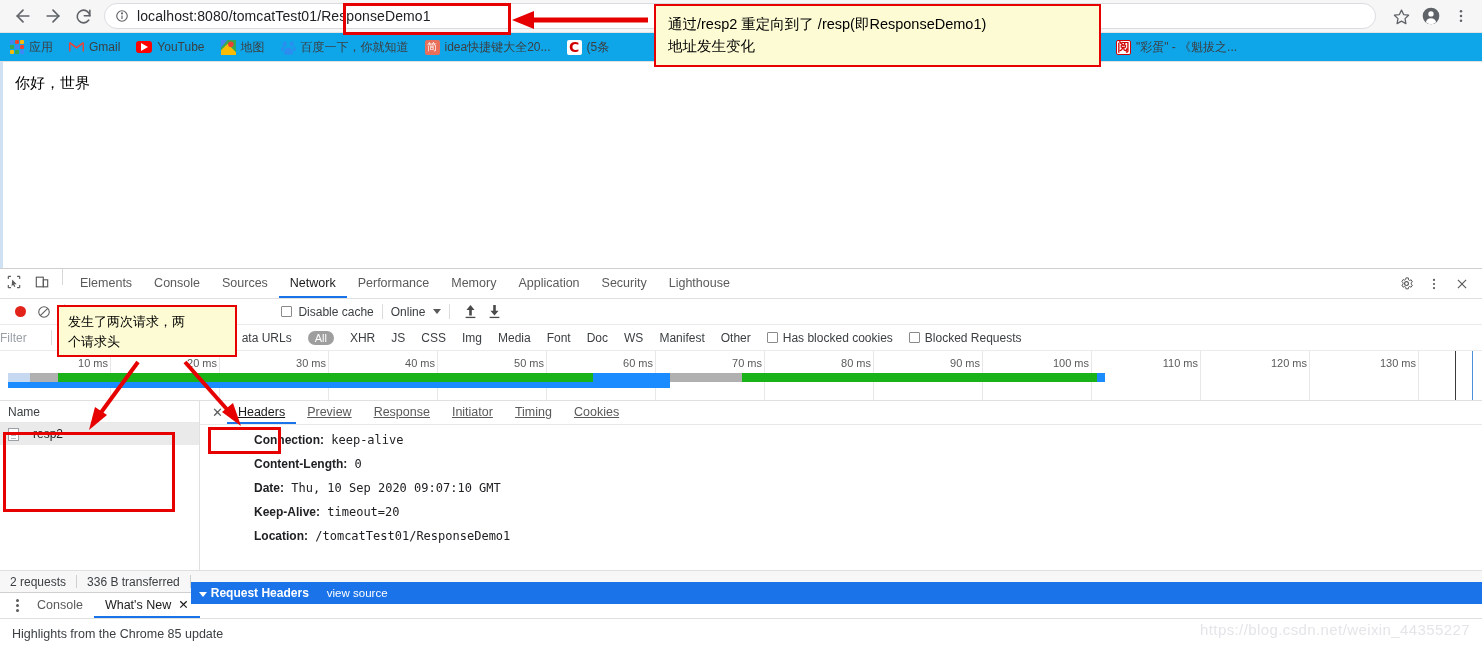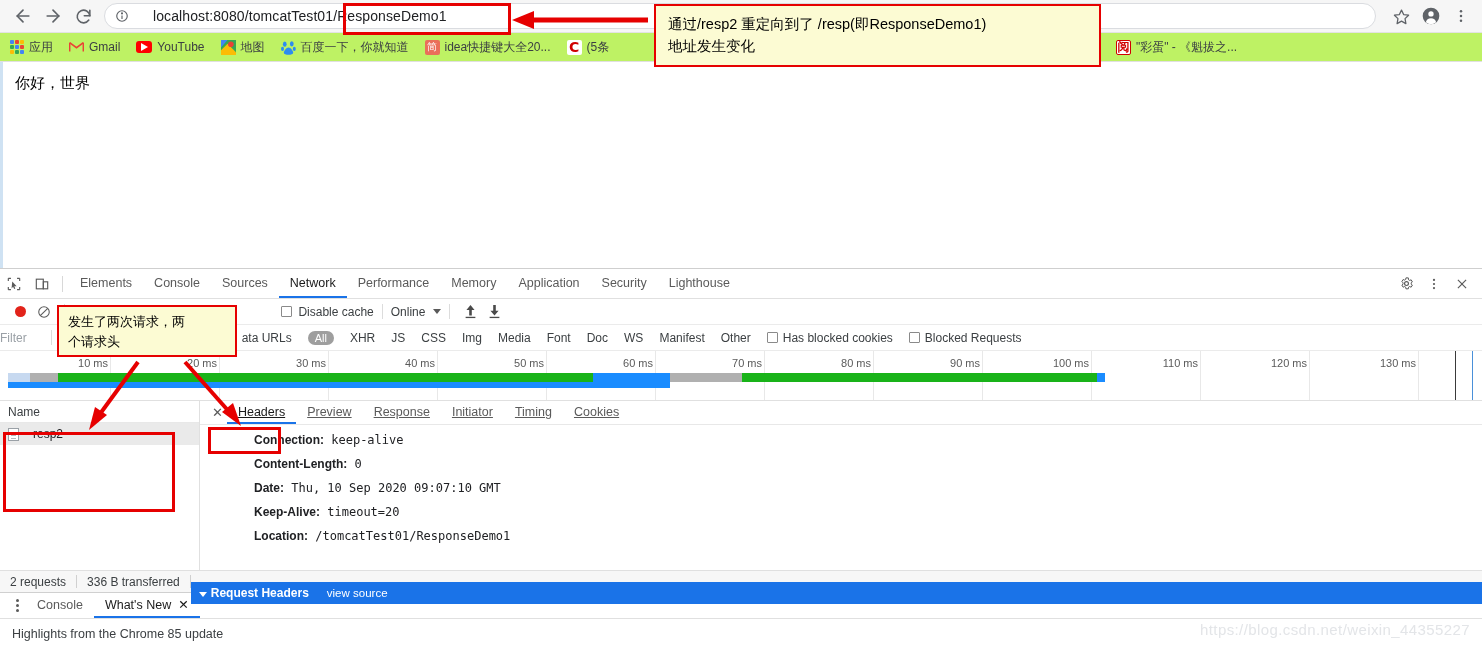--- a/index.html
+++ b/index.html
@@ -44,35 +44,34 @@
   }
   .info-circle {
     width: 14px; height: 14px; flex: none;
     margin-right: 8px; color: #5f6368;
   }
   .url-text {
     font-size: 14px;
     color: #202124;
     white-space: nowrap;
     letter-spacing: 0.1px;
-    margin-left: 16px;
   }
 
   .toolbar-right { display: flex; align-items: center; padding-right: 6px; }
   .icon-btn {
     width: 30px; height: 28px;
     display: flex; align-items: center; justify-content: center;
     color: #5f6368;
   }
 
   
   .bookmarks-bar {
     position: absolute; left: 0; top: 33px;
     width: 1482px; height: 29px;
-    background: #bef264;
+    background: #0ea5e9;
     display: flex; align-items: center;
     border-bottom: 1px solid #e0e0e0;
     padding-left: 10px;
     overflow: hidden;
   }
   .bm {
     display: flex; align-items: center;
     margin-right: 16px;
     font-size: 12px;
     color: #3c4043;
@@ -112,21 +111,21 @@
   .devtools {
     position: absolute; left: 0; top: 268px;
     width: 1482px; height: 384px;
     background: #fff;
     border-top: 1px solid #cfcfcf;
     font-size: 12px;
     color: #303030;
   }
   .dt-tabbar {
     height: 30px;
-    display: flex; align-items: center;
+    display: flex; 
     border-bottom: 1px solid #e0e0e0;
     background: #fff;
   }
   .dt-tool-ico {
     width: 28px; height: 26px;
     display: flex; align-items: center; justify-content: center;
     color: #5a5a5a;
   }
   .dt-sep { width: 1px; height: 16px; background: #d8d8d8; margin: 0 6px; }
   .dt-tab {

